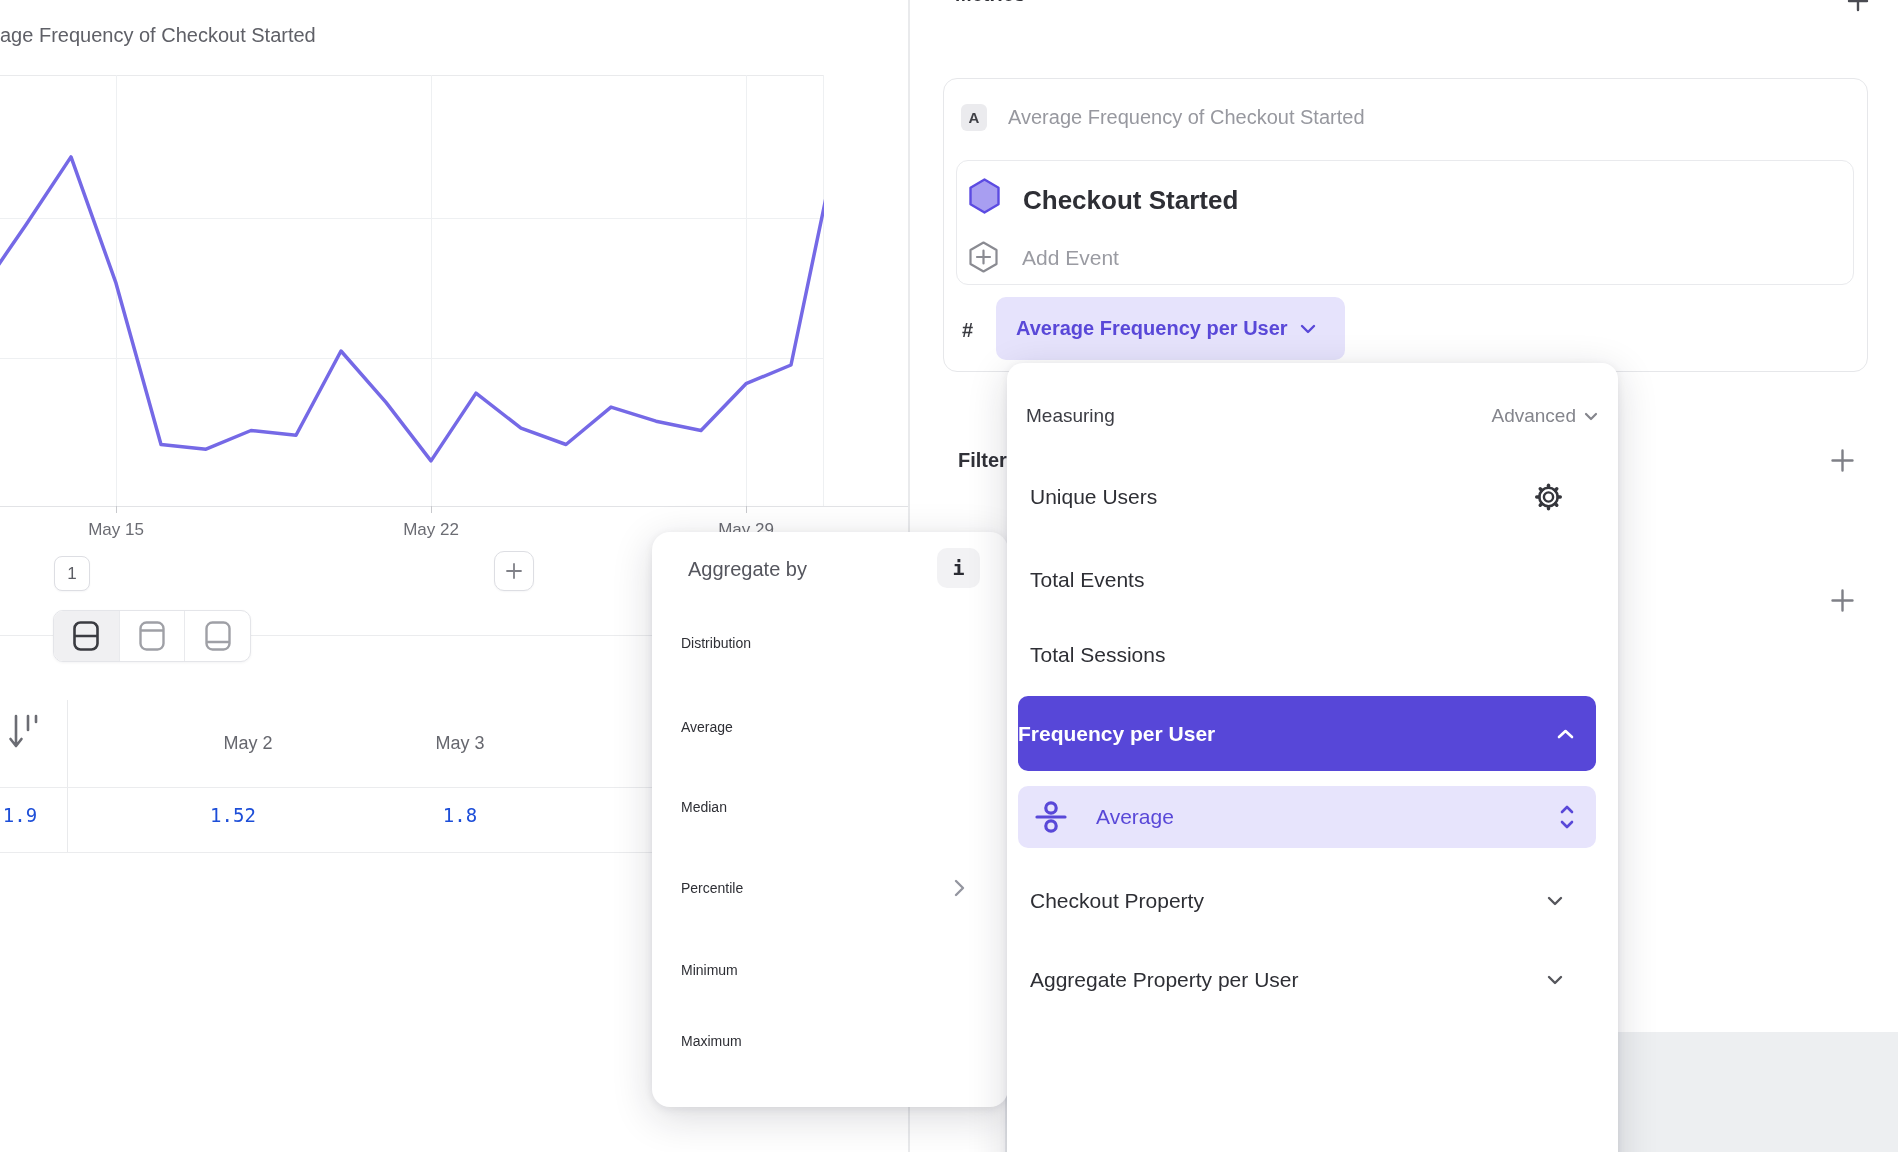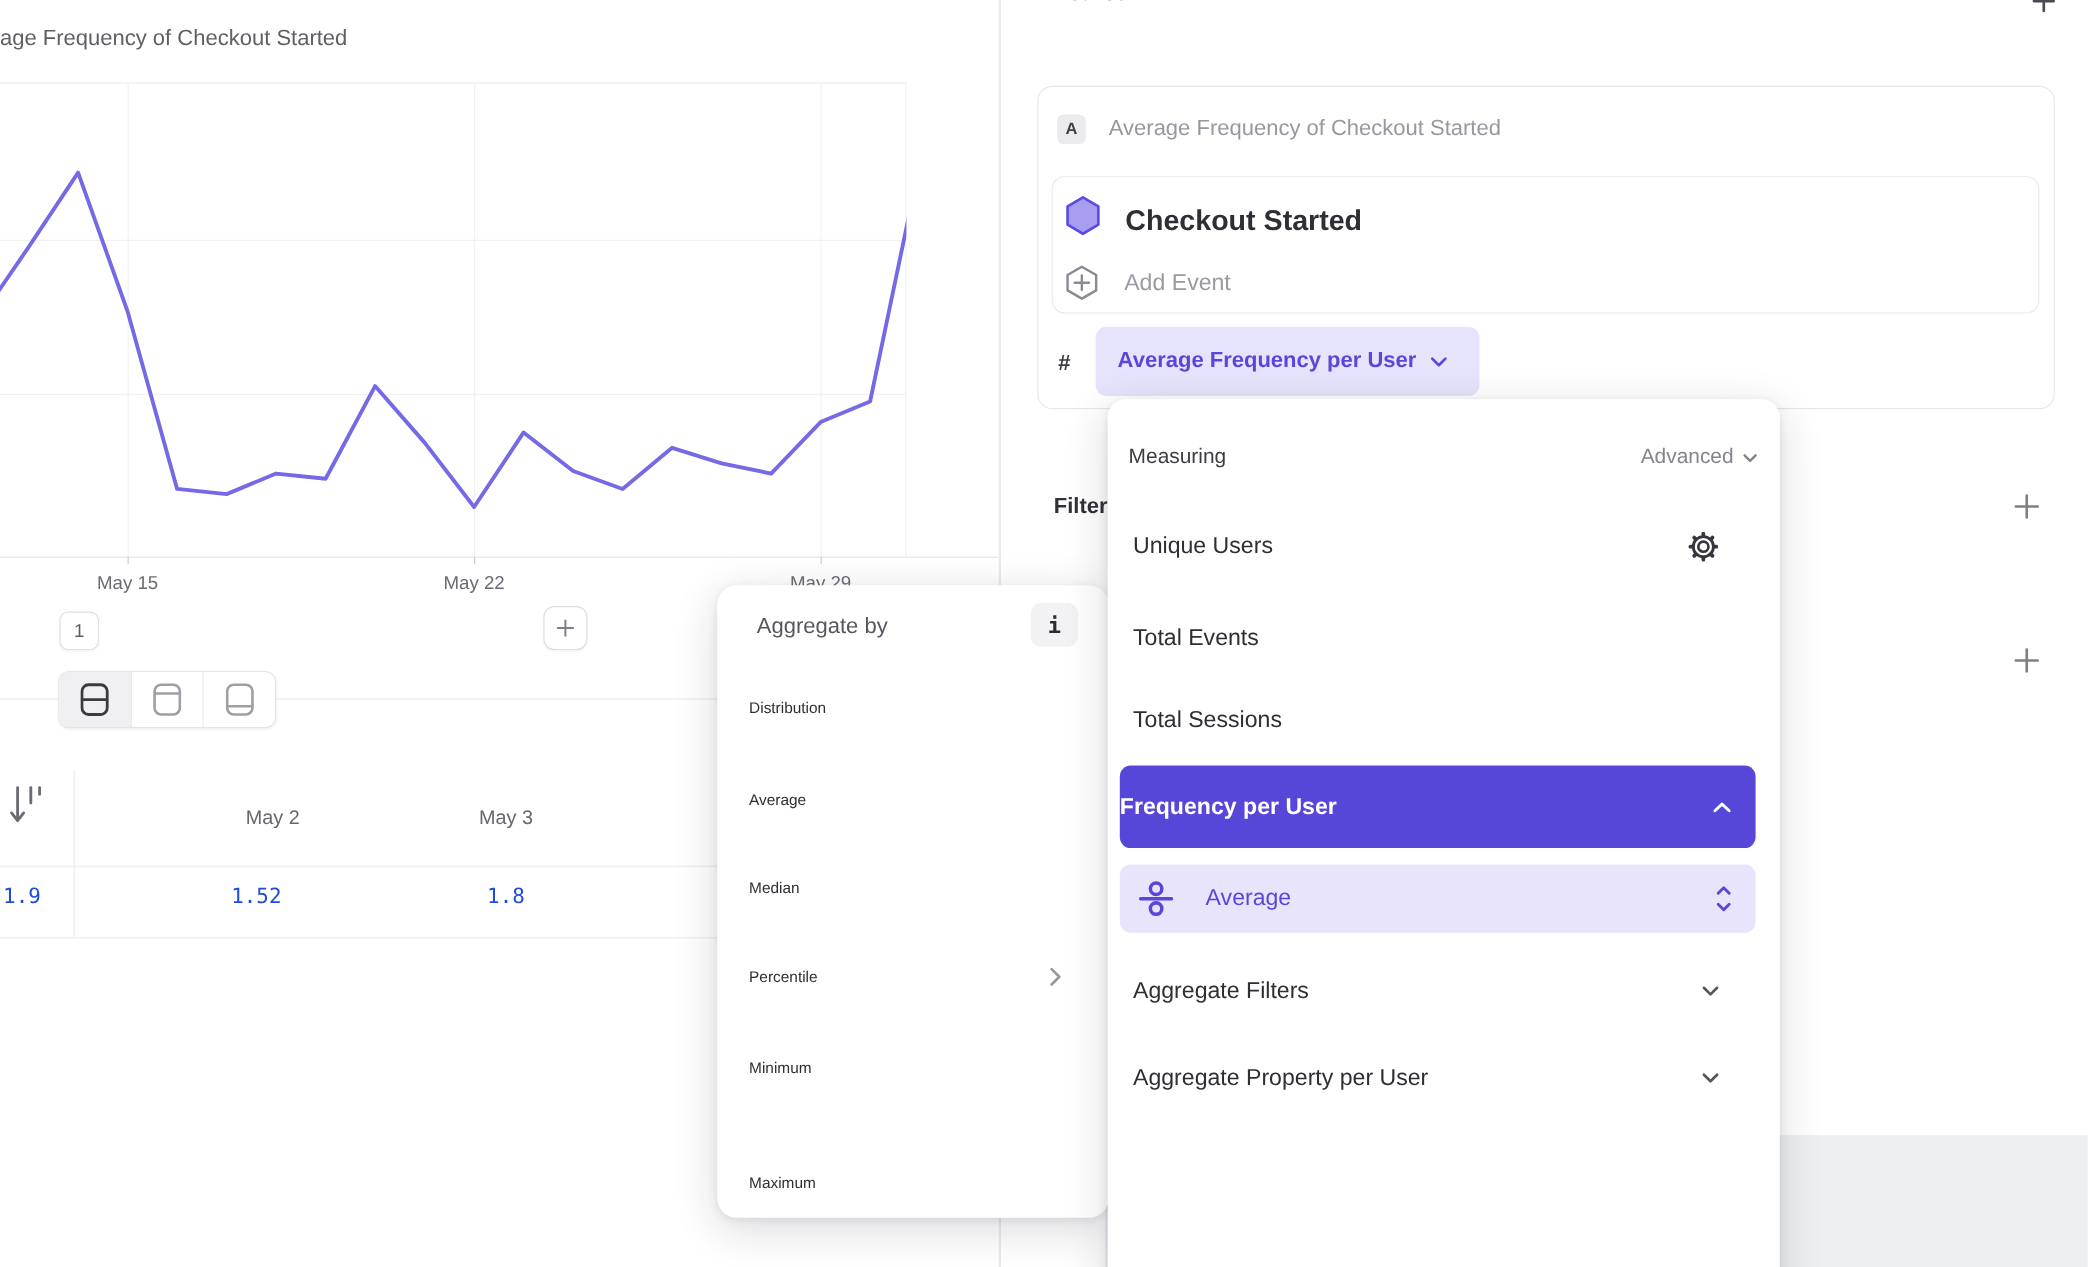--- a/index.html
+++ b/index.html
@@ -236,21 +236,21 @@
     </div>
   <div class="agg-item" style="top:327px;">
     <span>Percentile</span>
     <svg class="agg-chevron" width="11" height="18" viewBox="0 0 11 18">
       <path d="M2 2 L9 9 L2 16" fill="none" stroke="#9496a0" stroke-width="2.4" stroke-linecap="round" stroke-linejoin="round"></path>
     </svg>
   </div>
   <div class="agg-item" style="top:409px;">
       <span>Minimum</span>
     </div>
-  <div class="agg-item" style="top:514px;">
+  <div class="agg-item" style="top:480px;">
       <span>Maximum</span>
     </div>
 </div>
 
 <div class="popup" id="meas-popup">
   <div id="meas-head">Measuring</div>
   <div id="meas-advanced">
     <span>Advanced</span>
     <svg width="14" height="9" viewBox="0 0 14 9">
       <path d="M2 2 L7 7 L12 2" fill="none" stroke="#84858c" stroke-width="2.2" stroke-linecap="round" stroke-linejoin="round"></path>
@@ -295,21 +295,21 @@
       <circle cx="17" cy="29" r="5.2" fill="none" stroke="#5948d8" stroke-width="3.2"></circle>
     </svg>
     <span>Average</span>
     <svg class="right-ico" width="14" height="26" viewBox="0 0 14 26">
       <path d="M2 8 L7 3 L12 8" fill="none" stroke="#5948d8" stroke-width="2.6" stroke-linecap="round" stroke-linejoin="round"></path>
       <path d="M2 18 L7 23 L12 18" fill="none" stroke="#5948d8" stroke-width="2.6" stroke-linecap="round" stroke-linejoin="round"></path>
     </svg>
   </div>
 
   <div class="meas-item" style="top:510px;">
-    <span>Aggregate Filters</span>
+    <span>Checkout Property</span>
     <svg class="right-ico" style="right:32px;" width="16" height="10" viewBox="0 0 16 10">
       <path d="M2 2 L8 8 L14 2" fill="none" stroke="#55565c" stroke-width="2.4" stroke-linecap="round" stroke-linejoin="round"></path>
     </svg>
   </div>
   <div class="meas-item" style="top:589px;">
     <span>Aggregate Property per User</span>
     <svg class="right-ico" style="right:32px;" width="16" height="10" viewBox="0 0 16 10">
       <path d="M2 2 L8 8 L14 2" fill="none" stroke="#55565c" stroke-width="2.4" stroke-linecap="round" stroke-linejoin="round"></path>
     </svg>
   </div>

